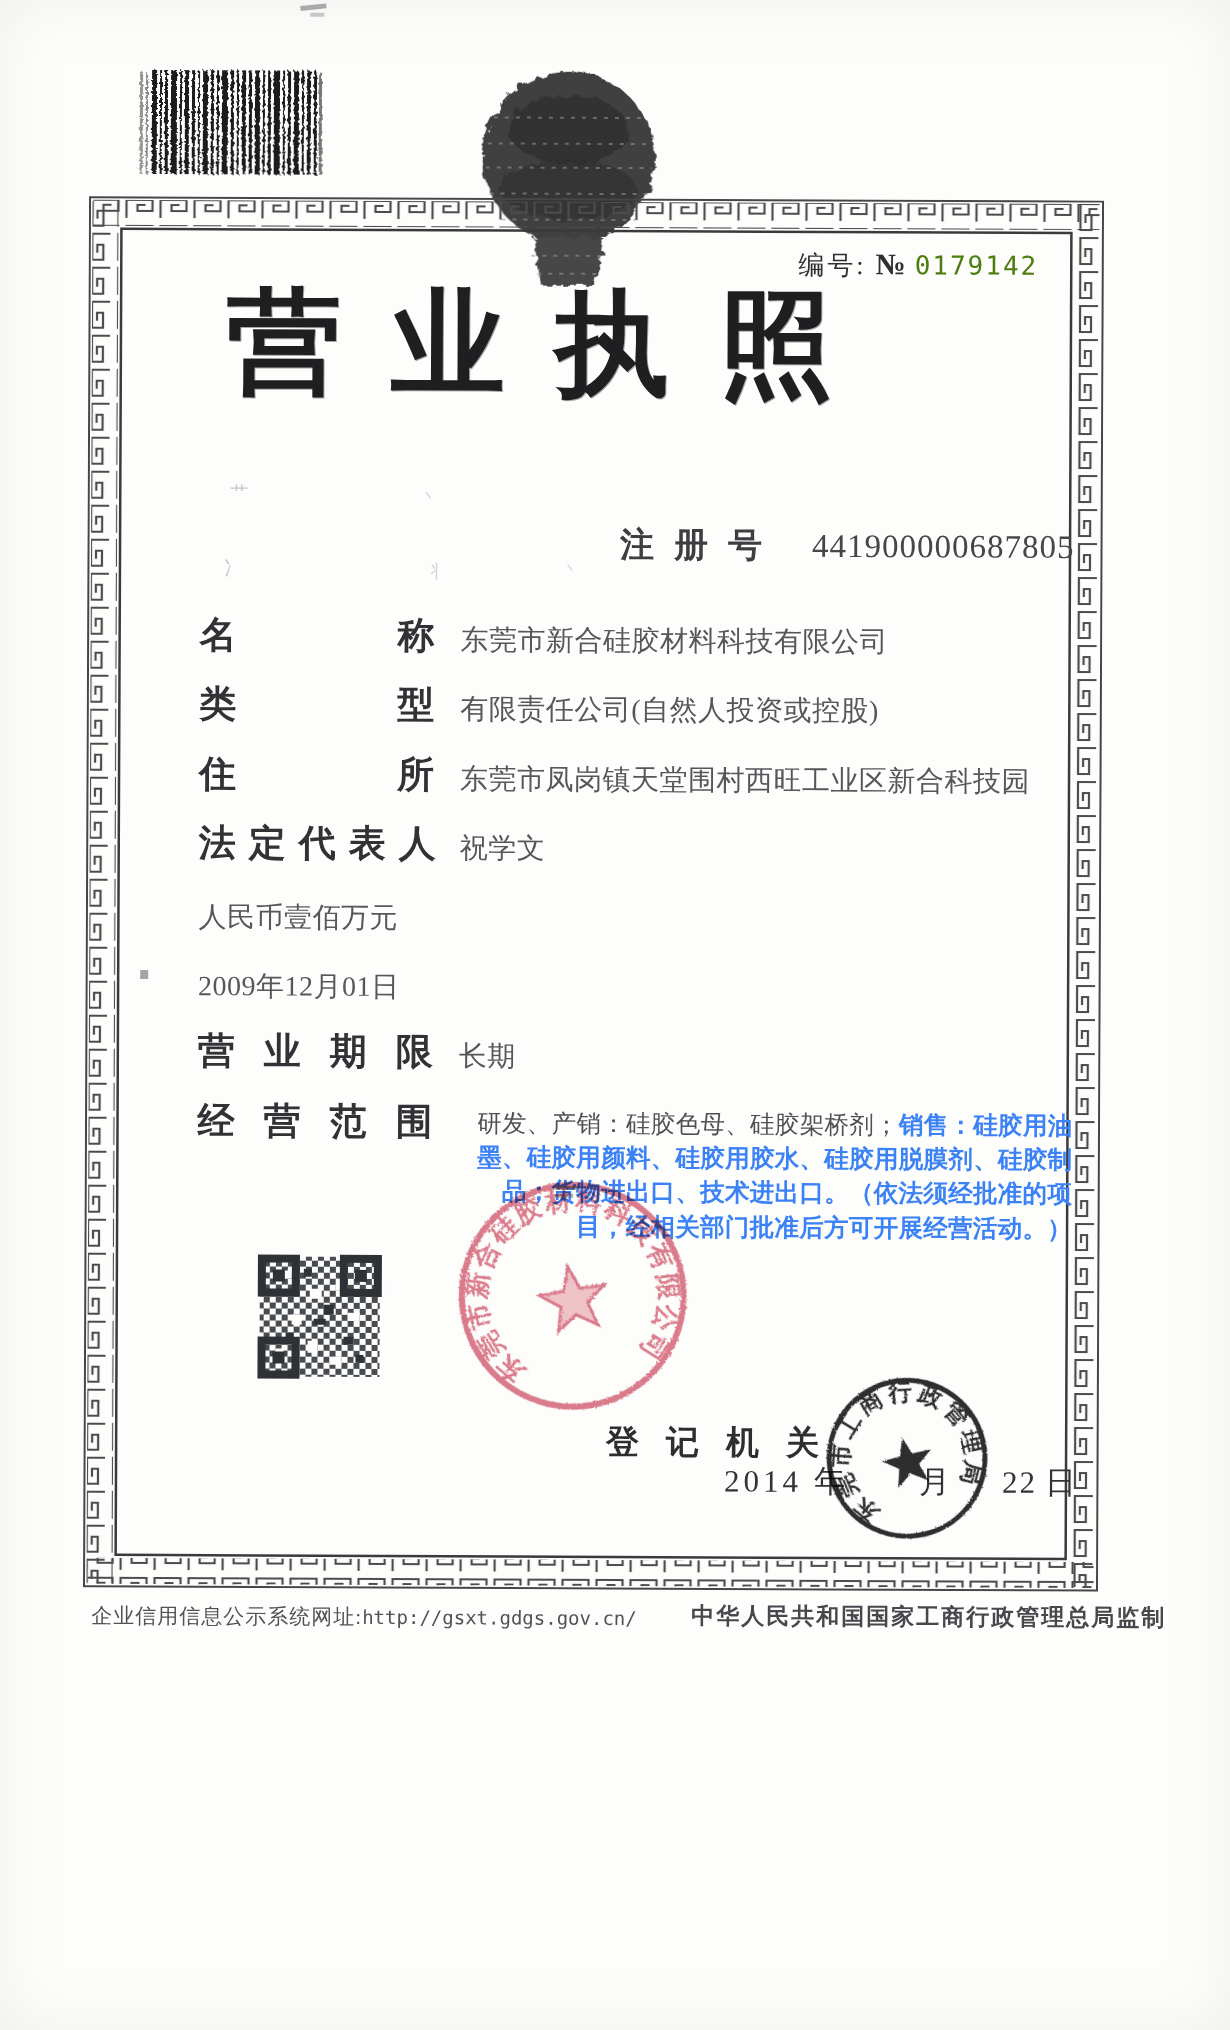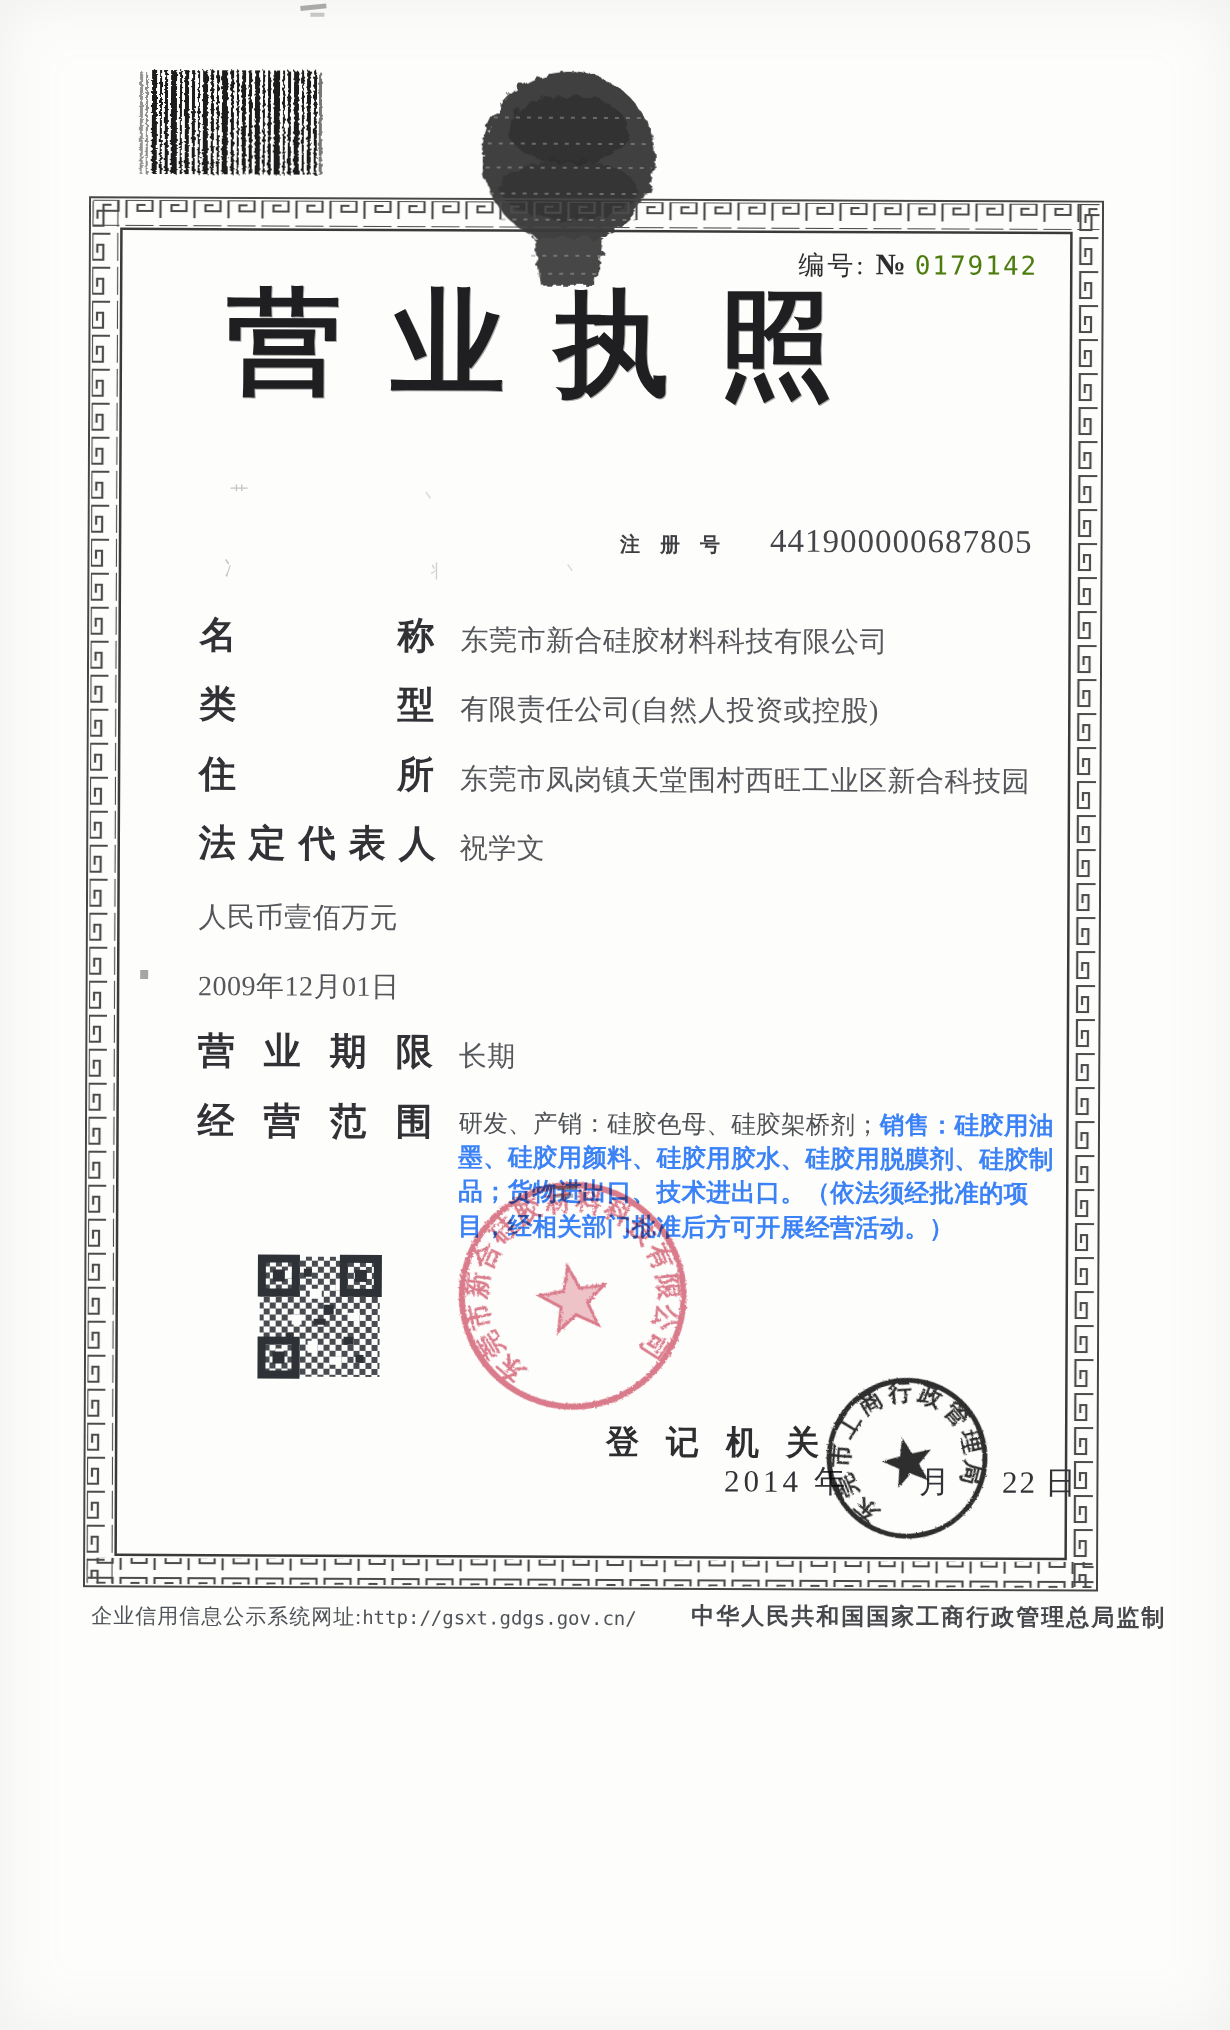--- a/index.html
+++ b/index.html
@@ -1,40 +1,41 @@
 <!DOCTYPE html>
 <html><head>
 <meta charset="utf-8">
 <style>
   html,body{margin:0;padding:0;background:#ffffff;}
   .page{
     position:relative;width:1230px;height:2030px;overflow:hidden;
     background:#fdfdfc;
     box-shadow:inset 0 0 60px rgba(180,180,175,.18);
     font-family:"Liberation Serif", serif;
+    text-align:right;
   }
   .doc{position:absolute;left:0;top:0;width:1230px;height:2030px;transform:rotate(.25deg);}
   
   .barcode{position:absolute;left:134px;top:70px;width:186px;height:110px;}
   .emblem{position:absolute;left:476px;top:60px;width:178px;height:232px;}
   .serial{
     position:absolute;left:795px;top:246px;display:flex;align-items:baseline;gap:9px;
     color:#2e2e30;
   }
   .serial .pre{font-size:26px;letter-spacing:3px;}
   .serial .nosym{font-size:30px;font-weight:700;}
   .serial .num{font-family:"DejaVu Sans Mono", monospace;font-size:26px;letter-spacing:2px;color:#4d7c0f;}
   .title{
     position:absolute;left:224px;top:268px;
     font-family:"Liberation Sans", sans-serif;font-weight:900;
     font-size:114px;letter-spacing:50px;color:#1f1f21;white-space:nowrap;
     text-shadow:1px 1px 0 rgba(60,60,60,.45);
   }
   .regline{position:absolute;left:618px;top:522px;display:flex;align-items:baseline;color:#47474b;}
-  .regline .rlab{font-size:20px;letter-spacing:20px;font-weight:600;color:#3e3e42;}
+  .regline .rlab{font-size:34px;letter-spacing:20px;font-weight:600;color:#3e3e42;}
   .regline .rnum{font-size:33px;margin-left:30px;letter-spacing:1px;color:#46464a;}
   
   .frame{position:absolute;left:85px;top:198px;}
   
   .fields{position:absolute;left:198px;top:616px;width:884px;}
   .row{display:flex;align-items:flex-start;margin-bottom:26px;}
   .flabel{
     width:235px;min-width:235px;margin-right:26px;white-space:nowrap;overflow:visible;
     font-size:37px;font-weight:700;color:#323236;line-height:1.15;
   }

